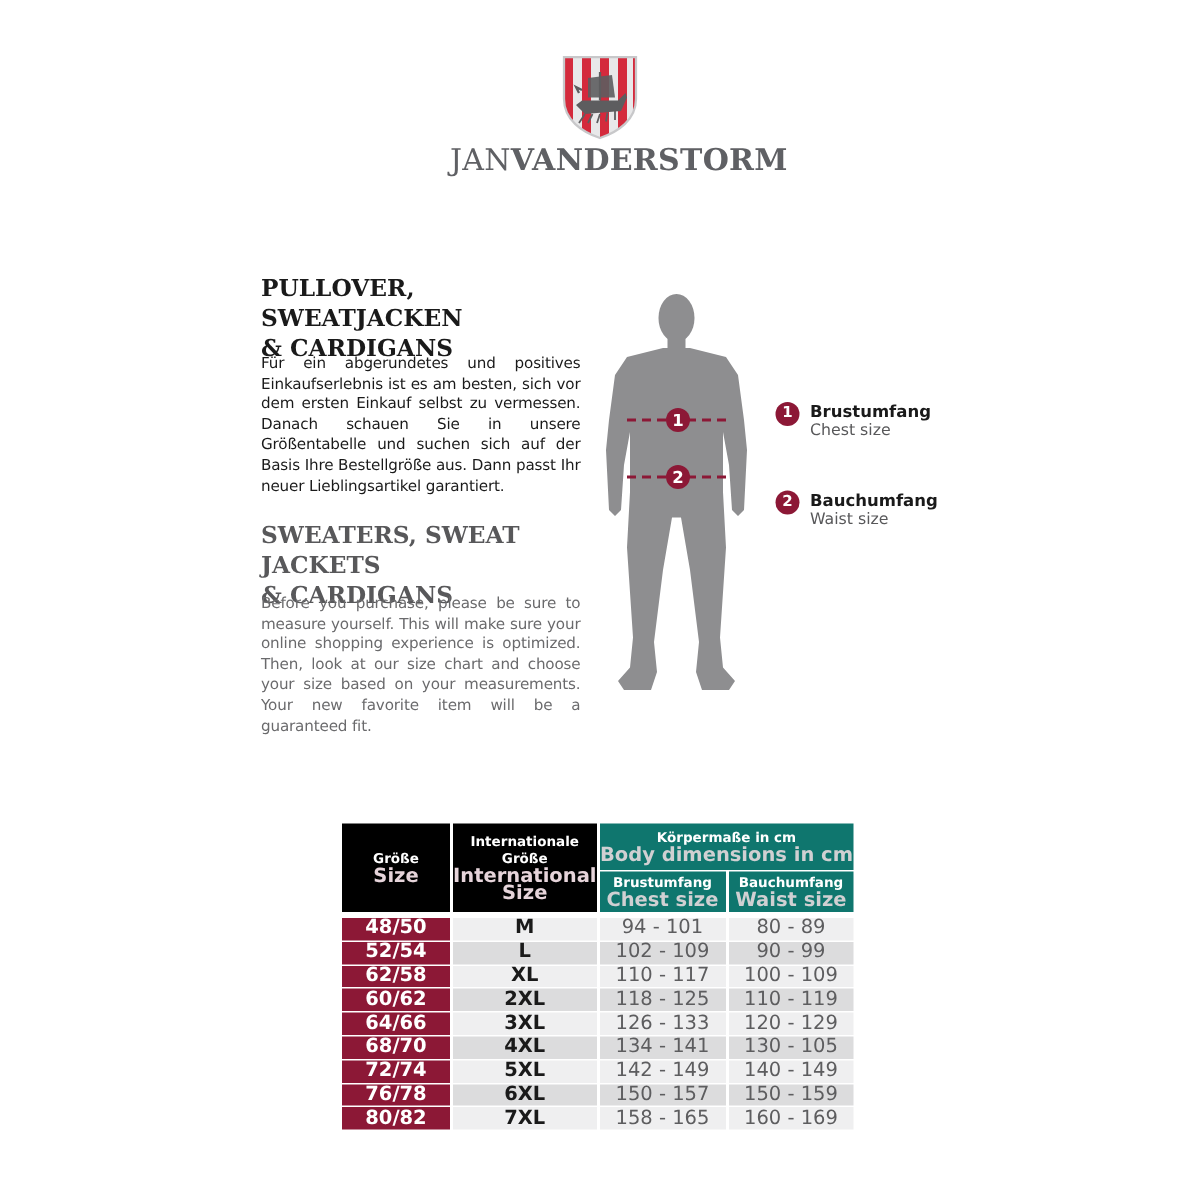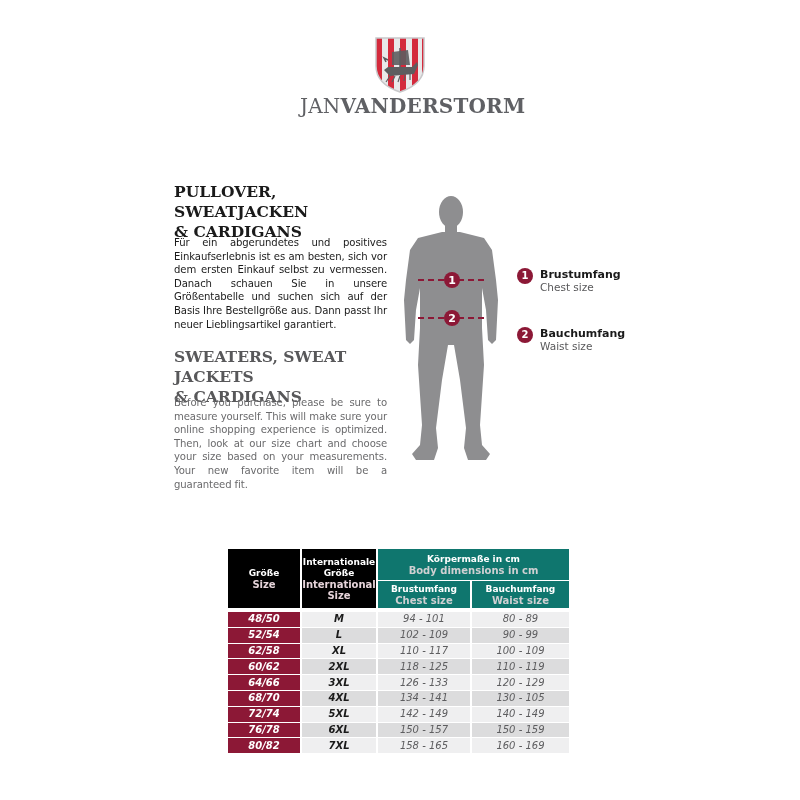--- a/index.html
+++ b/index.html
@@ -29,23 +29,23 @@
   .legend .t1 { position: absolute; left: 23px; top: 0px; font-size: 11px; font-weight: bold; color: #1a1a1a; white-space: nowrap; }
   .legend .t2 { position: absolute; left: 23px; top: 13px; font-size: 10.5px; color: #58585a; white-space: nowrap; }
   .leg1 { top: 268px; }
   .leg2 { top: 327px; }
 
   table.sizes { position: absolute; left: 228px; top: 548px; width: 345px; border-collapse: separate; border-spacing: 2px 1px; }
   table.sizes { margin-left: -2px; }
   .th-red { background: #000000; color: #fff; text-align: center; vertical-align: middle; }
   .th-gray { background: #0f766e; color: #fff; text-align: center; vertical-align: middle; }
   .th-b { font-size: 9px; font-weight: bold; display: block; line-height: 11px; }
-  .th-s { font-size: 10px; color: #e6d4da; display: block; line-height: 11px; }
+  .th-s { font-size: 13px; color: #e6d4da; display: block; line-height: 11px; }
   .th-gray .th-s { color: #d0d0d2; }
-  td { height: 14.8px; font-size: 10px; text-align: center; vertical-align: middle; line-height: 12px; font-style: italic; }
+  td { height: 14.8px; font-size: 13px; text-align: center; vertical-align: middle; line-height: 12px; }
   td.eu { background: #8c1836; color: #fff; font-weight: bold; width: 72px; }
   td.int { font-weight: bold; color: #1a1a1a; width: 74px; }
   td.val { color: #5d5d5f; }
   tr.odd td.int, tr.odd td.val { background: #efeff0; }
   tr.even td.int, tr.even td.val { background: #dcdcdd; }
 </style>
 </head>
 <body>
 
 <div class="logo">

